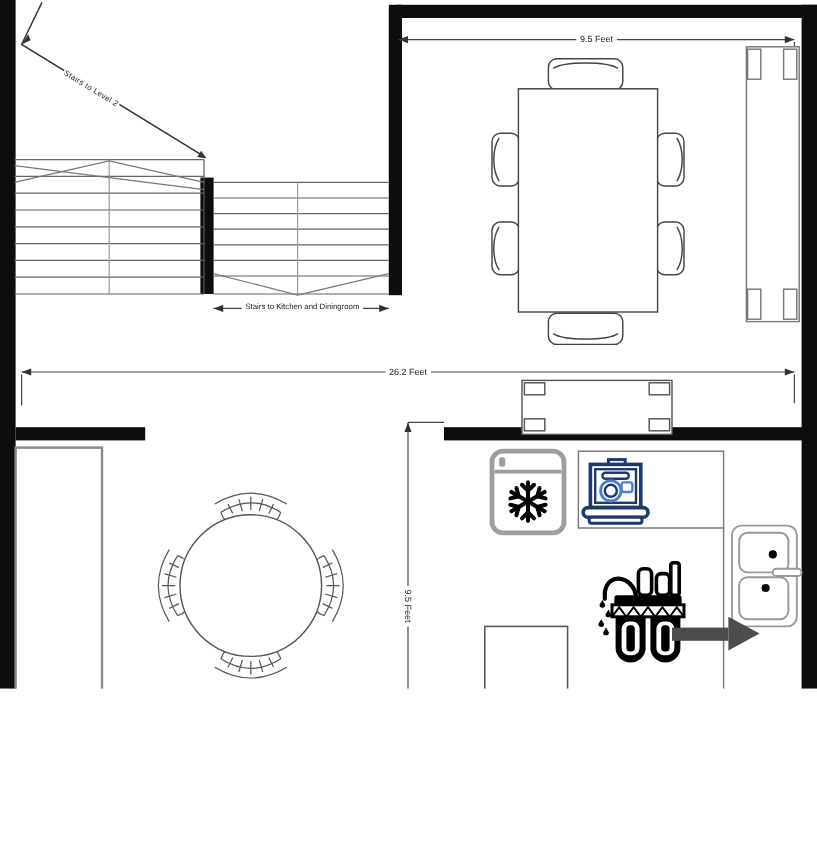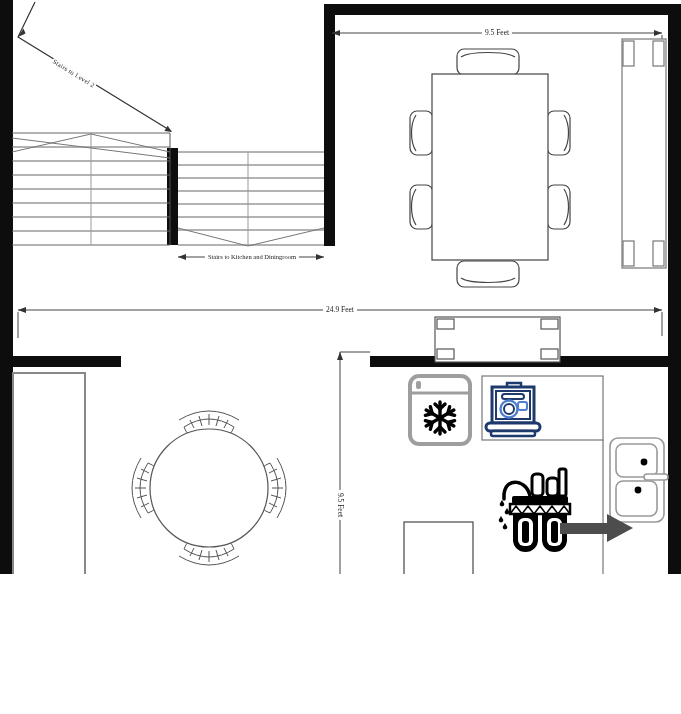--- a/index.html
+++ b/index.html
@@ -1,17 +1,17 @@
 <!DOCTYPE html>
 <html><head>
 <meta charset="utf-8">
 <style>
   html,body{margin:0;padding:0;background:#fff;}
   #plan{position:relative;width:681px;height:574px;background:#fff;overflow:hidden;
-        font-family:Liberation Serif, serif;}
+        font-family:Liberation Sans, sans-serif;}
   #plan svg{position:absolute;left:0;top:0;}
   .dim-label{position:absolute;font-size:7.5px;color:#222;background:#fff;
              padding:0 3px;white-space:nowrap;transform:translate(-50%,-50%);line-height:1;}
   .dim-label.small{font-size:6.5px;}
   .rot90{transform:translate(-50%,-50%) rotate(90deg);}
   .stairs-up-label{position:absolute;font-size:6.5px;color:#222;background:#fff;
                    padding:0 1px;white-space:nowrap;transform:rotate(31.5deg);
                    transform-origin:left top;letter-spacing:.3px;line-height:1;}
 </style>
 </head>
@@ -269,21 +269,21 @@
   </g>
 
   <g fill="#4d4d4d">
     <rect x="560" y="523" width="47" height="11"></rect>
     <polygon points="607,514 607,542 633,528"></polygon>
   </g>
 </svg>
 
 <div class="dim-label" style="left:497px;top:33px;">9.5 Feet</div>
 
-<div class="dim-label" style="left:340px;top:310px;">24.9 Feet</div>
+<div class="dim-label" style="left:340px;top:310px;">26.2 Feet</div>
 
 <div class="dim-label rot90" style="left:340px;top:505px;">9.5 Feet</div>
 
 <div class="dim-label small" style="left:252px;top:257px;">Stairs to Kitchen and Diningroom</div>
 
 <div class="stairs-up-label" style="left:54px;top:58px;">Stairs to Level 2</div>
 
 </div>
 
 </body></html>

